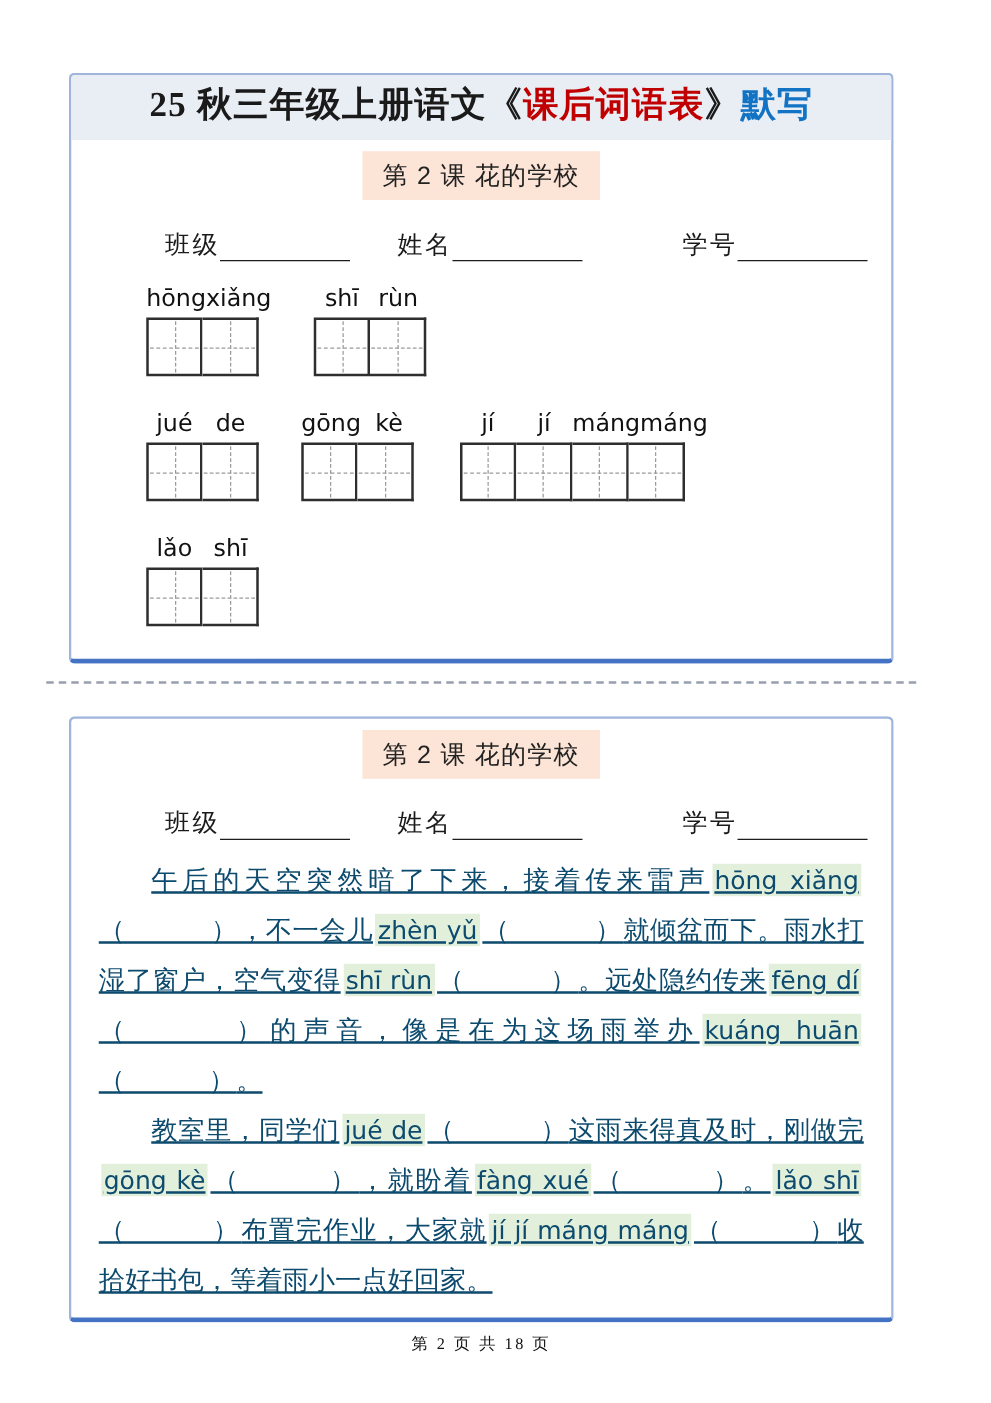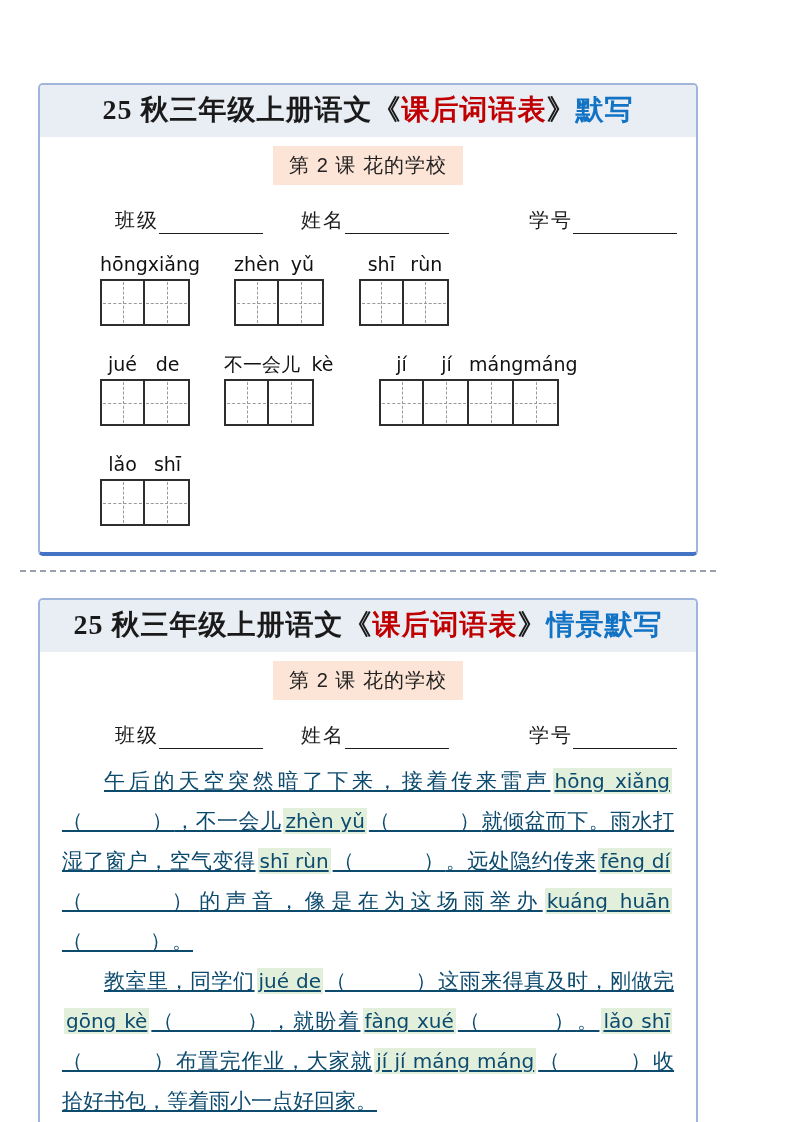--- a/index.html
+++ b/index.html
@@ -1,19 +1,19 @@
 <!DOCTYPE html>
 <html style="--ink: #1a1a1a; --red: #C00000; --blue: #1273C4; --border_blue: #4472C4; --border_light: #9FB5DB; --band_bg: #E9EDF4; --subtitle_bg: #FCE4D6; --pinyin_bg: #E2EFDA; --divider: #98A0AE;"><head>
 <meta charset="utf-8">
 <style>
   html,body{margin:0;padding:0;background:#fff;}
   .page{
     width:736px;height:1122px;background:#fff;position:relative;
-    box-sizing:border-box;padding-top:83px;overflow:hidden;
-    font-family:"Liberation Serif","DejaVu Serif",serif;color:#1a1a1a;
+    box-sizing:border-box;padding-top:58px;overflow:hidden;
+    font-family:"Liberation Serif","DejaVu Serif",serif;color:#1a1a1a;margin-left:17px;
   }
   .sheet{
     margin:0 38px;background:#fff;
     border:2px solid var(--border_light);
     border-bottom:4px solid var(--border_blue);
     border-radius:5px;
   }
   .band{
     background:var(--band_bg);
     text-align:center;padding:8px 0 10px;
@@ -105,30 +105,20 @@
               <span class="syll">hōng</span>
               <span class="syll">xiǎng</span>
             </div>
             <div class="cells">
               <span class="cell"></span>
               <span class="cell"></span>
             </div>
           </div>
           <div class="word">
             <div class="pyrow">
-              <span class="syll">zhèn</span>
-              <span class="syll">yǔ</span>
-            </div>
-            <div class="cells">
-              <span class="cell"></span>
-              <span class="cell"></span>
-            </div>
-          </div>
-          <div class="word">
-            <div class="pyrow">
               <span class="syll">shī</span>
               <span class="syll">rùn</span>
             </div>
             <div class="cells">
               <span class="cell"></span>
               <span class="cell"></span>
             </div>
           </div>
         </div>
         <div class="wrow">
@@ -137,21 +127,21 @@
               <span class="syll">jué</span>
               <span class="syll">de</span>
             </div>
             <div class="cells">
               <span class="cell"></span>
               <span class="cell"></span>
             </div>
           </div>
           <div class="word">
             <div class="pyrow">
-              <span class="syll">不一会儿</span>
+              <span class="syll">gōng</span>
               <span class="syll">kè</span>
             </div>
             <div class="cells">
               <span class="cell"></span>
               <span class="cell"></span>
             </div>
           </div>
           <div class="word">
             <div class="pyrow">
               <span class="syll">jí</span>
@@ -178,23 +168,20 @@
               <span class="cell"></span>
             </div>
           </div>
         </div>
       </div>
   </section>
 
   <div class="divider"></div>
 
   <section class="sheet">
-    <header class="band">
-      <h1><span class="tseg-ink">25 秋三年级上册语文《</span><span class="tseg-red">课后词语表</span><span class="tseg-ink">》</span><span class="tseg-blue">情景默写</span></h1>
-    </header>
     <div class="sub-row">
       <span class="subtitle">第 2 课 花的学校</span>
     </div>
     <div class="fields">
       <span class="field">
         <span class="flabel">班级</span>
         <span class="fline"></span>
       </span>
       <span class="field">
         <span class="flabel">姓名</span>

